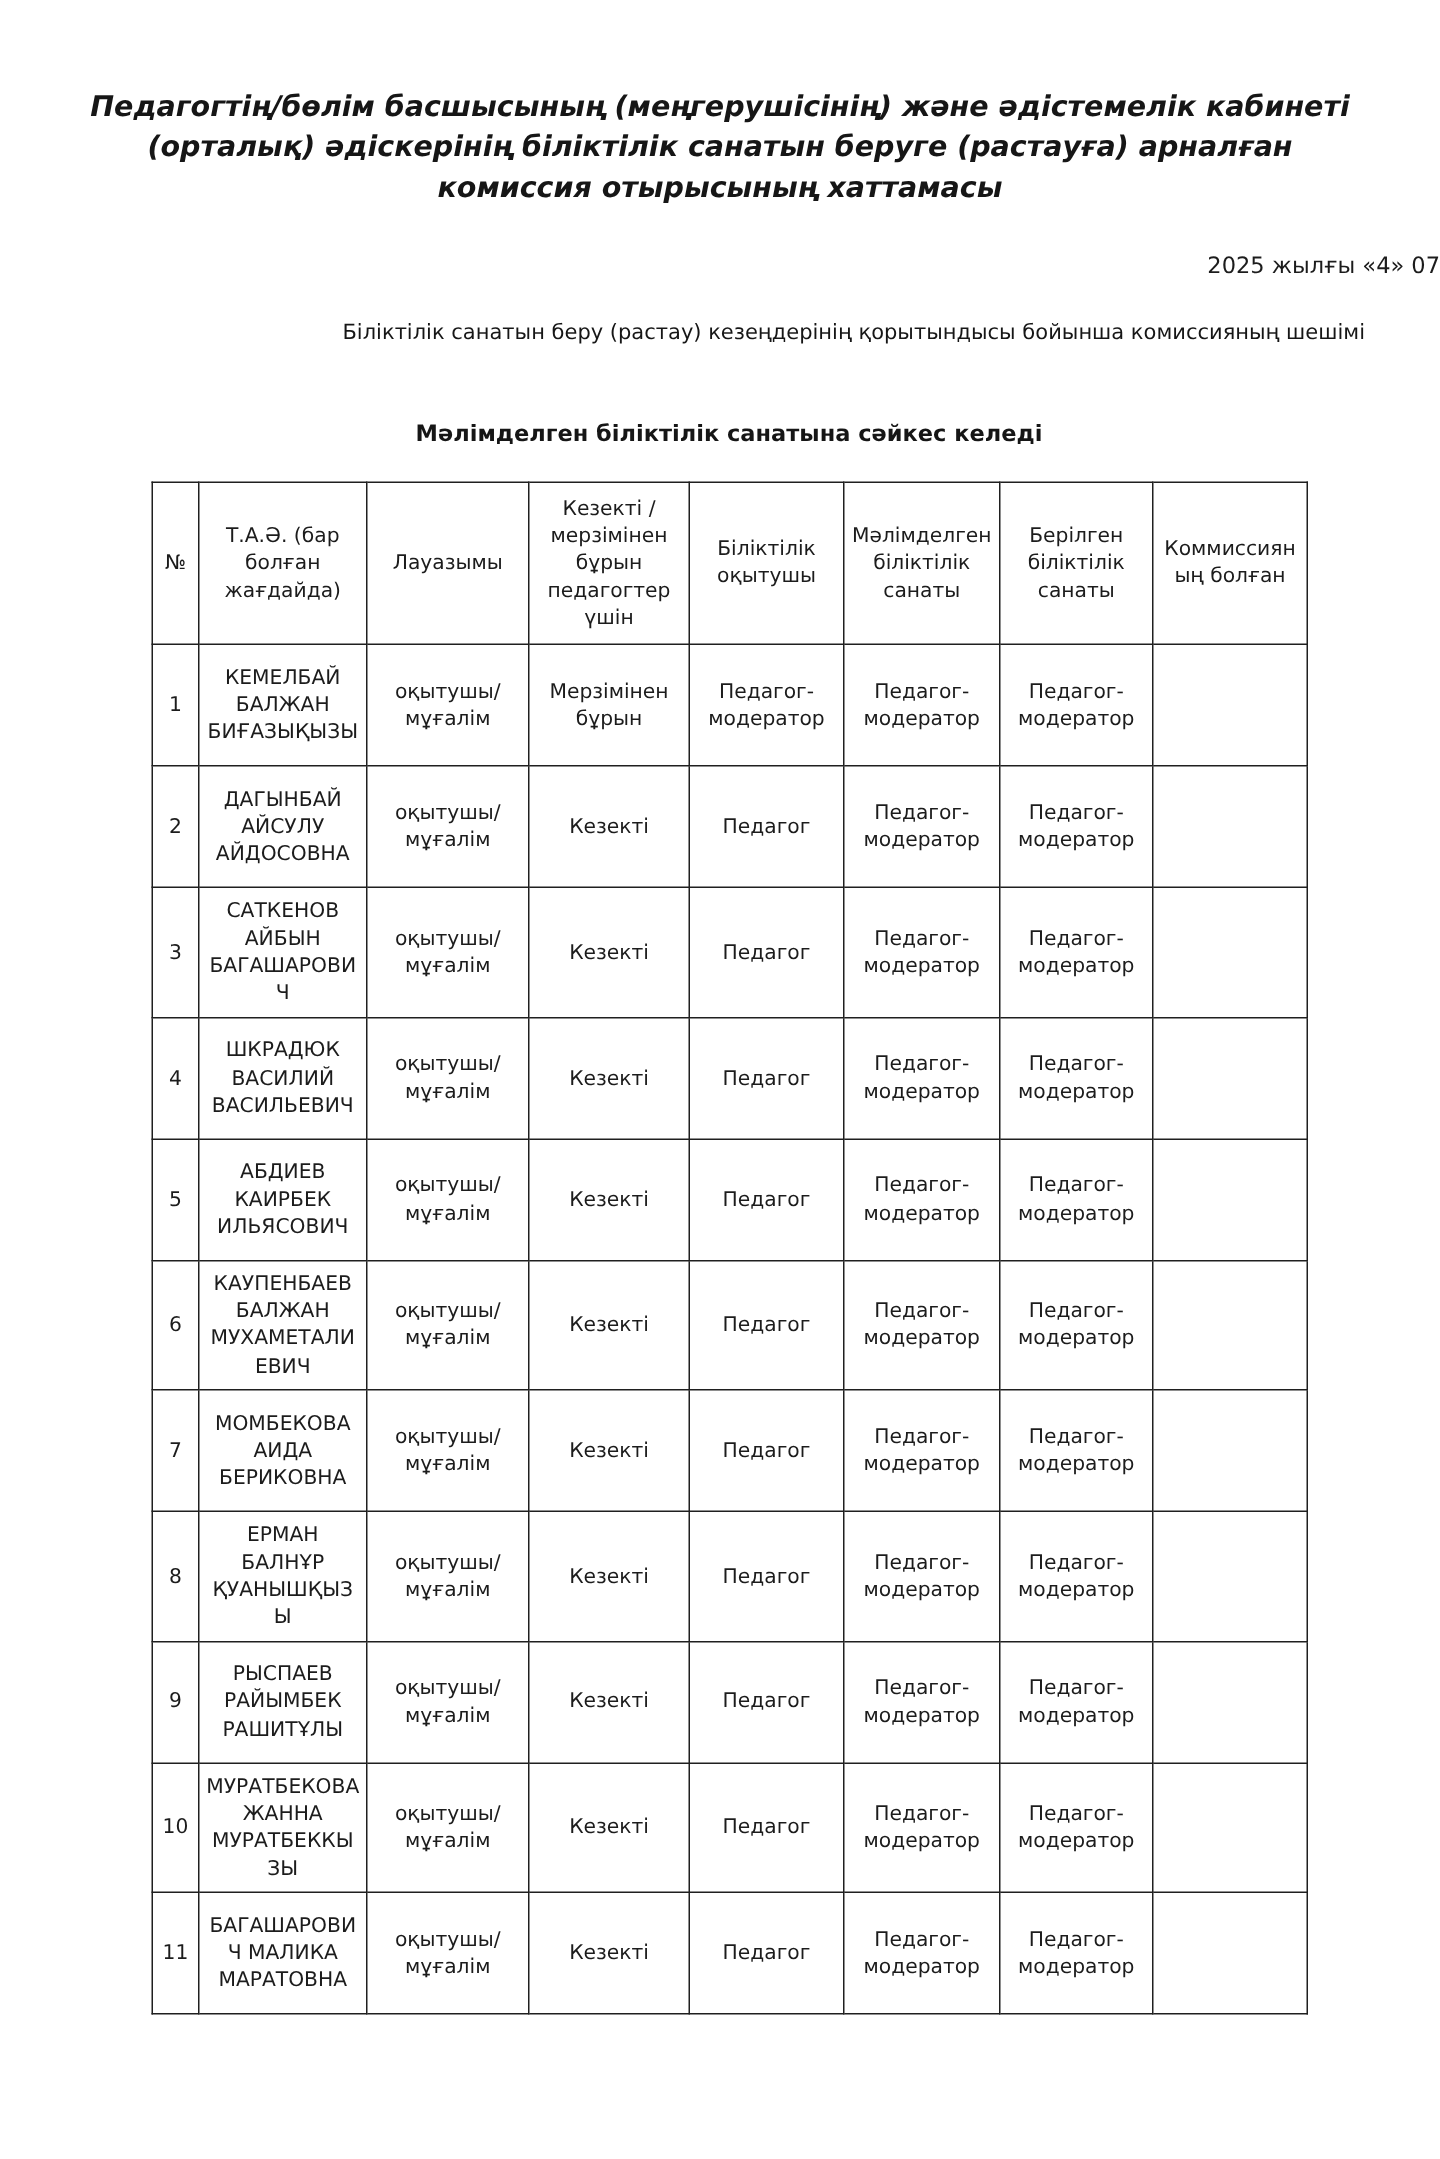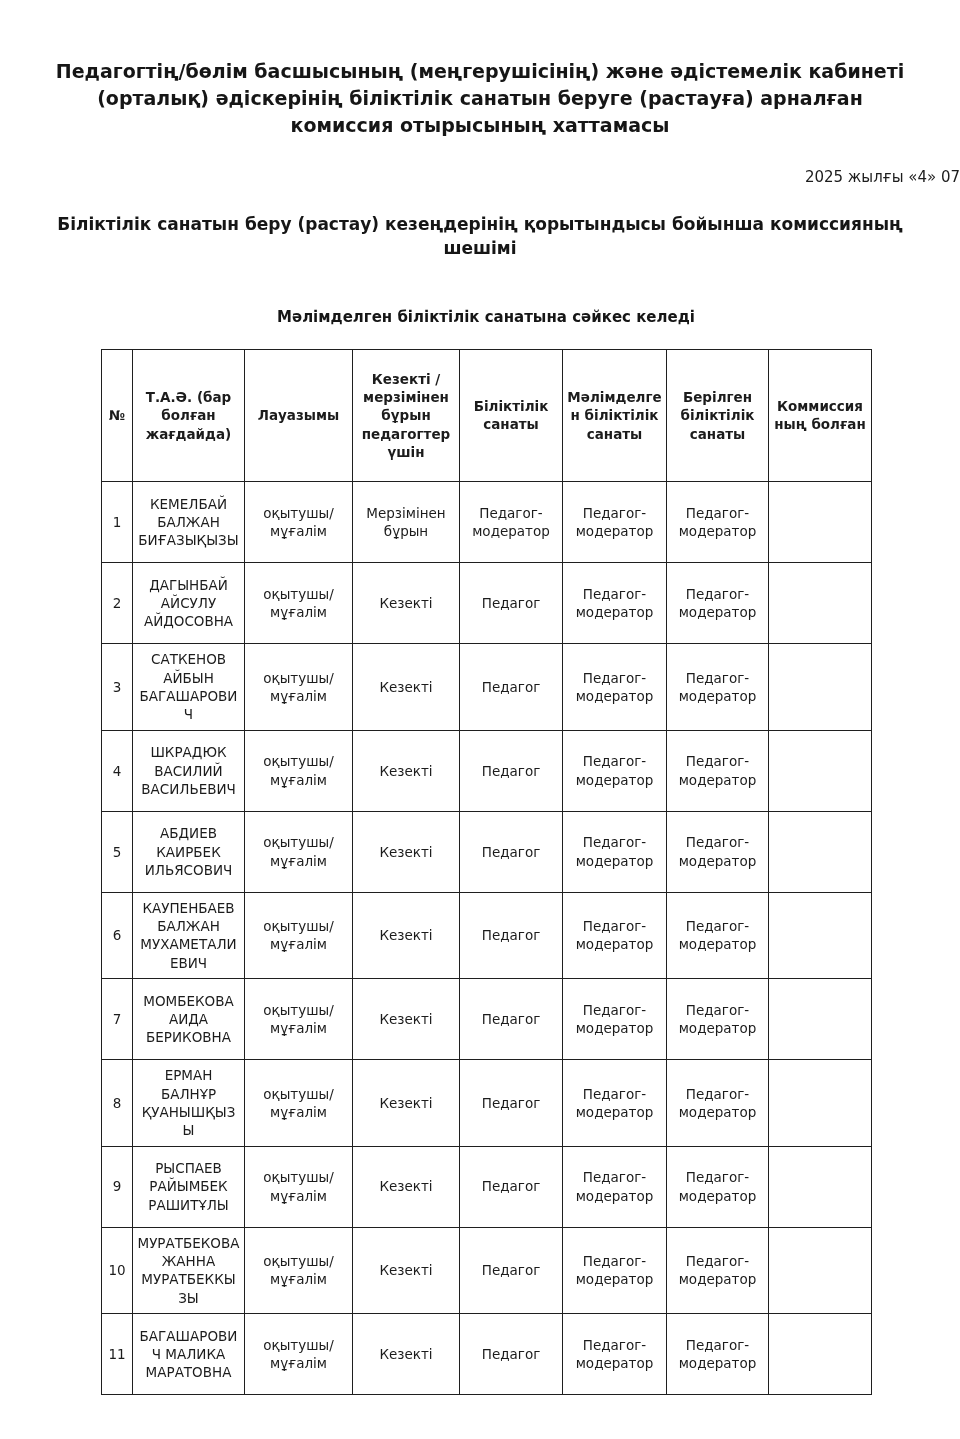--- a/index.html
+++ b/index.html
@@ -16,33 +16,34 @@
   .page { width: 960px; height: 1439px; position: relative; }
 
   .doc-title {
     width: 852px;
     margin: 58px auto 0;
     text-align: center;
     font-size: 19px;
     font-weight: bold;
     line-height: 1.42;
     color: #161616;
+    font-style: italic;
   }
   .doc-date {
     margin-top: 29px;
     text-align: right;
     font-size: 15px;
     color: #1c1c1c;
   }
   .doc-subtitle {
     width: 860px;
     margin: 27px auto 0;
-    text-align: center;
-    font-size: 17px;
-    font-weight: bold;
+    text-align: right;
+    font-size: 14px;
+    font-weight: normal;
     line-height: 1.4;
     color: #161616;
   }
   .table-caption {
     margin-top: 47px;
     text-align: center;
     font-size: 15px;
     font-weight: bold;
     color: #161616;
     padding-left: 12px;
@@ -58,21 +59,21 @@
     border: 1.6px solid #1f1f1f;
     text-align: center;
     vertical-align: middle;
     padding: 6px 4px;
     font-size: 13.5px;
     line-height: 1.36;
     overflow-wrap: anywhere;
     word-break: break-word;
     color: #1c1c1c;
   }
-  .qual-table th { font-weight: bold; padding: 20px 4px; }
+  .qual-table th { font-weight: normal; padding: 8px 4px; }
   .qual-table td.c-num { font-size: 13.5px; }
   .qual-table td.c-decision { min-width: 0; }
   .qual-table tr { height: 81px; }
   .qual-table thead tr { height: 102px; }
 </style>
 </head>
 <body>
 
 <div class="page">
 
@@ -94,21 +95,21 @@
         <col style="width: 104px;">
         <col style="width: 102px;">
         <col style="width: 103px;">
       </colgroup>
     <thead>
       <tr>
           <th>№</th>
           <th>Т.А.Ә. (бар болған жағдайда)</th>
           <th>Лауазымы</th>
           <th>Кезекті / мерзімінен бұрын педагогтер үшін</th>
-          <th>Біліктілік санаты</th>
+          <th>Біліктілік оқытушы</th>
           <th>Мәлімделген біліктілік санаты</th>
           <th>Берілген біліктілік санаты</th>
           <th>Коммиссияның болған</th>
         </tr>
     </thead>
     <tbody>
         <tr>
           <td class="c-num">1</td>
           <td class="c-name">КЕМЕЛБАЙ БАЛЖАН БИҒАЗЫҚЫЗЫ</td>
           <td class="c-position">оқытушы/мұғалім</td>

